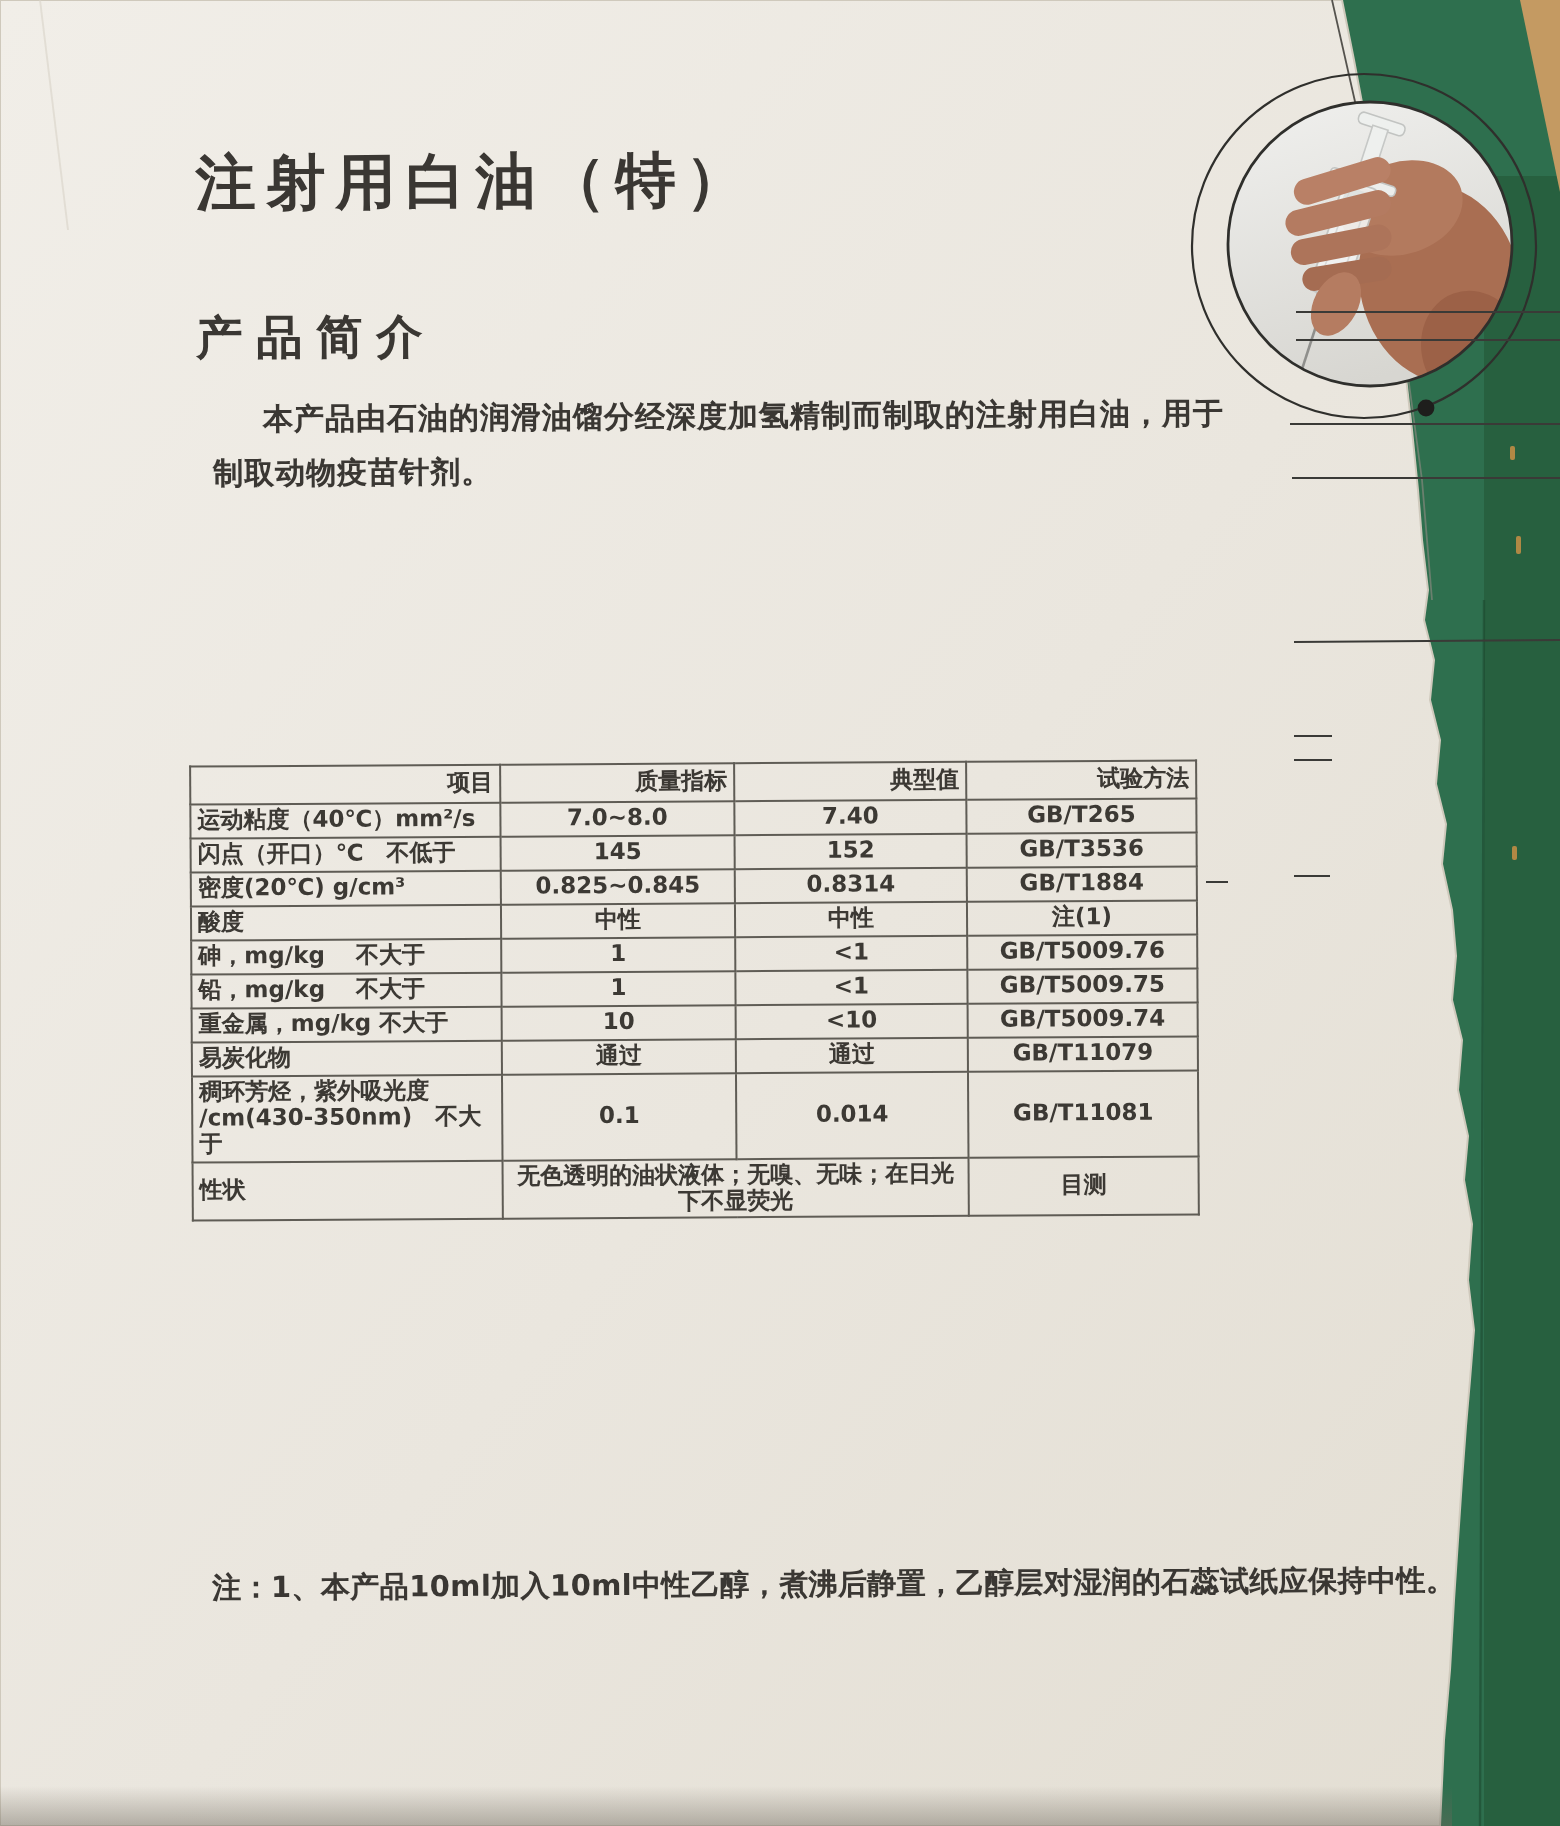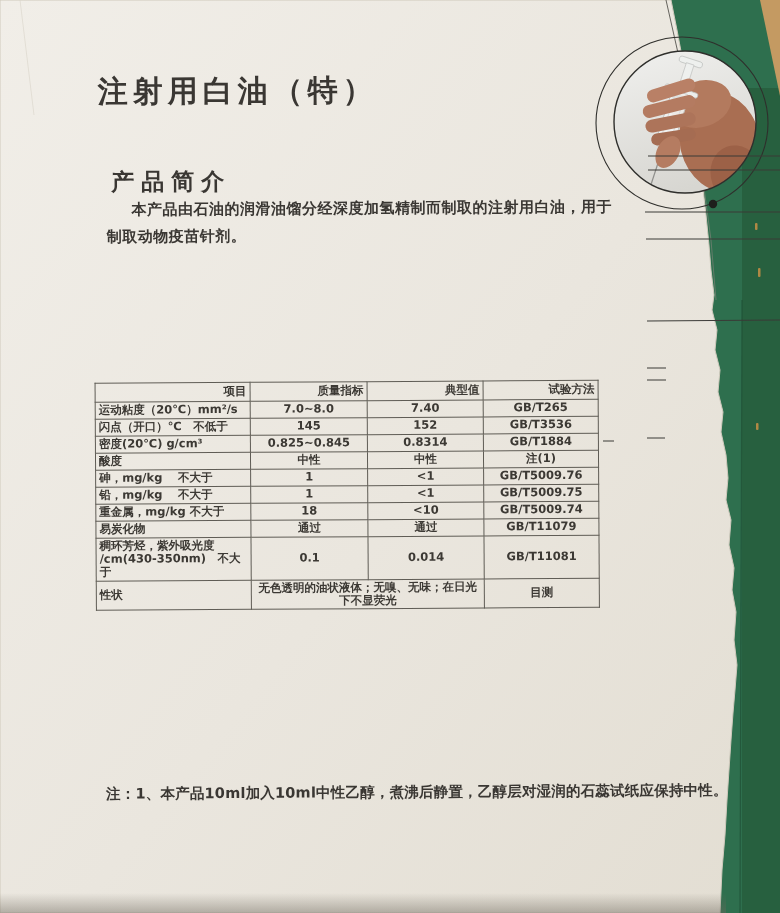--- a/index.html
+++ b/index.html
@@ -12,21 +12,21 @@
   .bg{position:absolute;left:0;top:0;width:780px;height:913px;display:block;}
   .content{
     position:absolute;left:0;top:0;width:780px;height:913px;
     color:#3a3733;transform:rotate(-0.35deg);transform-origin:390px 456px;
   }
   .page-title{
     position:absolute;left:100px;top:70px;margin:0;
     font-size:30px;font-weight:700;letter-spacing:5px;
   }
   .section-heading{
-    position:absolute;margin:17px;font-size:23px;font-weight:700;letter-spacing:7px;
+    position:absolute;margin:4px;font-size:23px;font-weight:700;letter-spacing:7px;
   }
   .intro-heading{left:96px;top:148px;}
   .notes-heading{left:96px;top:708px;}
   .intro-para{position:absolute;margin:0;font-size:15px;font-weight:600;
     letter-spacing:.5px;line-height:18px;white-space:nowrap;}
   .intro-line1{left:133px;top:199px;}
   .intro-line2{left:108px;top:226px;}
   .note-line{position:absolute;left:104px;top:783px;margin:0;
     font-size:14.5px;font-weight:700;letter-spacing:.2px;white-space:nowrap;}
   table.spec{
@@ -160,21 +160,21 @@
       <thead>
           <tr>
             <th>项目</th>
             <th>质量指标</th>
             <th>典型值</th>
             <th>试验方法</th>
           </tr>
         </thead>
       <tbody>
           <tr>
-            <td class="c-item">运动粘度（20℃）mm²/s</td>
+            <td class="c-item">运动粘度（40℃）mm²/s</td>
             <td class="c-val">7.0~8.0</td>
             <td class="c-val">7.40</td>
             <td class="c-val">GB/T265</td>
           </tr>
           <tr>
             <td class="c-item">闪点（开口）℃　不低于</td>
             <td class="c-val">145</td>
             <td class="c-val">152</td>
             <td class="c-val">GB/T3536</td>
           </tr>
@@ -197,21 +197,21 @@
             <td class="c-val">GB/T5009.76</td>
           </tr>
           <tr>
             <td class="c-item">铅，mg/kg　 不大于</td>
             <td class="c-val">1</td>
             <td class="c-val">&lt;1</td>
             <td class="c-val">GB/T5009.75</td>
           </tr>
           <tr>
             <td class="c-item">重金属，mg/kg 不大于</td>
-            <td class="c-val">18</td>
+            <td class="c-val">10</td>
             <td class="c-val">&lt;10</td>
             <td class="c-val">GB/T5009.74</td>
           </tr>
           <tr>
             <td class="c-item">易炭化物</td>
             <td class="c-val">通过</td>
             <td class="c-val">通过</td>
             <td class="c-val">GB/T11079</td>
           </tr>
           <tr>

